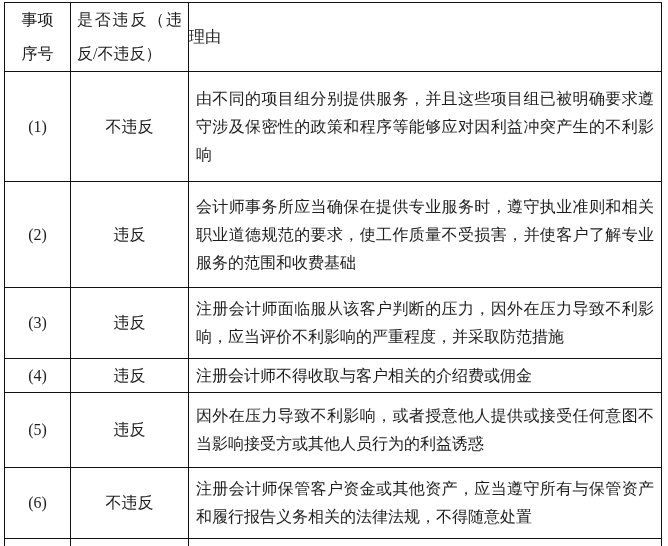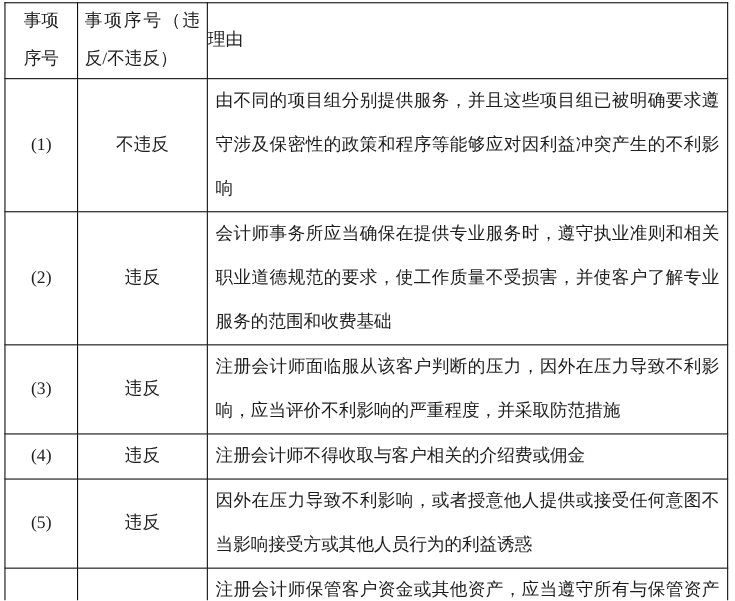--- a/index.html
+++ b/index.html
@@ -47,41 +47,41 @@
     display:inline-block;
     width:2em;
     text-align:center;
     vertical-align:middle;
   }
   td.cell-header-violation { padding:0 6px; }
   td.cell-header-violation .just { text-align:justify; }
   td.cell-header-reason { text-align:left; }
   td.cell-reason {
     padding:0 7px;
-    line-height:40px;
+    line-height:28px;
     text-align:justify;
   }
 </style>
 </head>
 <body>
 
 <div class="page">
   <table class="doc-table">
     <colgroup>
       <col style="width:66px">
       <col style="width:118px">
       <col style="width:473px">
     </colgroup>
     <tbody>
       <tr class="row-header">
         <td class="cell-header cell-header-no">
           <span class="wrap2">事项序号</span>
         </td>
         <td class="cell-header cell-header-violation">
-          <div class="just">事项序号（违反/不违反）</div>
+          <div class="just">是否违反（违反/不违反）</div>
         </td>
         <td class="cell-header cell-header-reason">
           <span>理由</span>
         </td>
       </tr>
 
       <tr class="row-1">
         <td class="cell-no">(1)</td>
         <td class="cell-verdict">不违反</td>
         <td class="cell-reason">由不同的项目组分别提供服务，并且这些项目组已被明确要求遵守涉及保密性的政策和程序等能够应对因利益冲突产生的不利影响</td>

